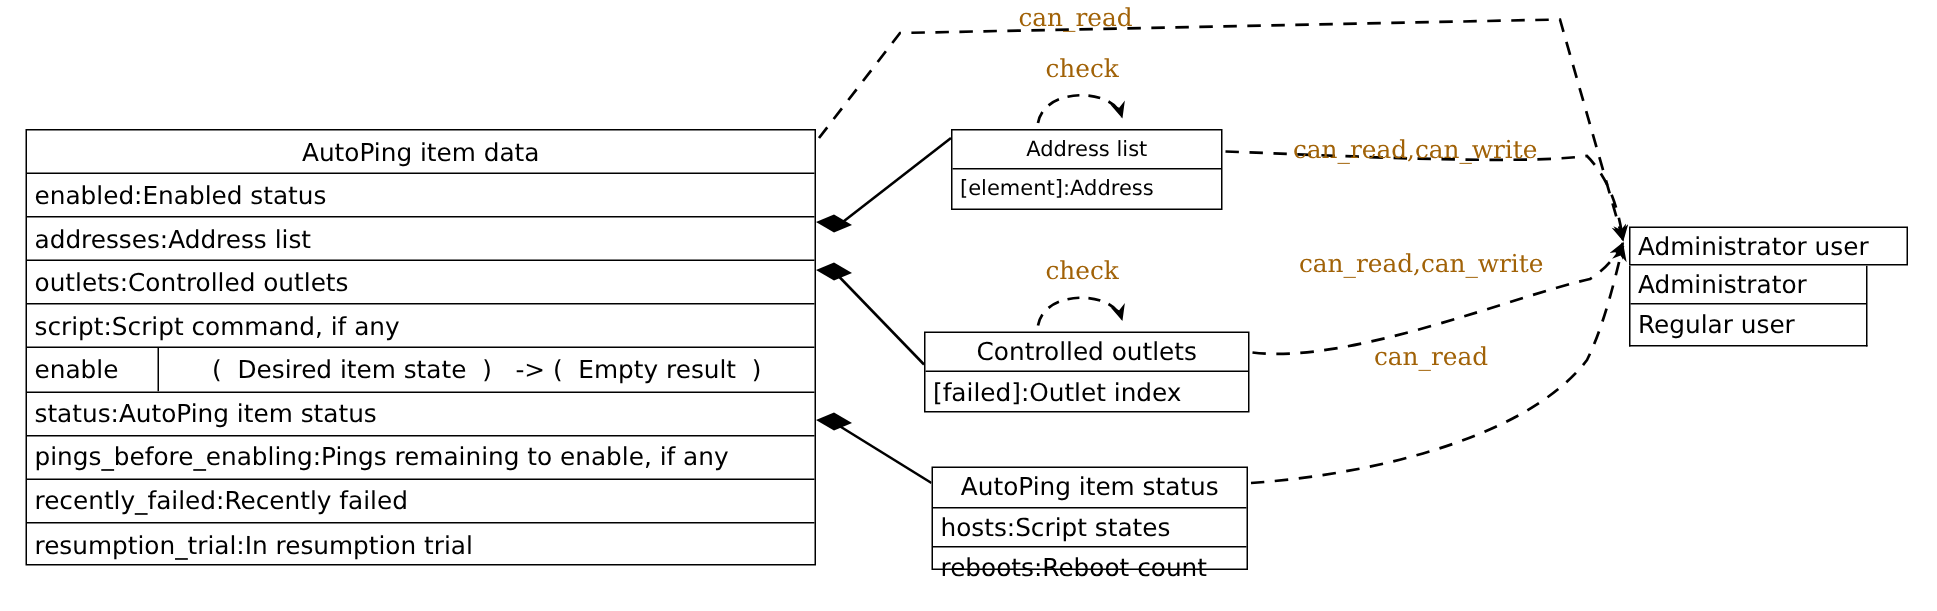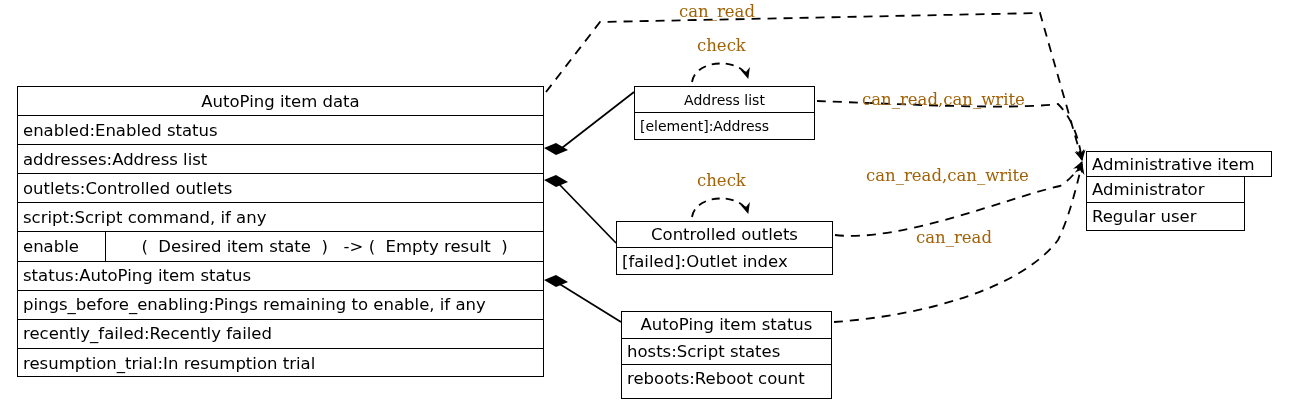--- a/index.html
+++ b/index.html
@@ -97,21 +97,21 @@
     width: 217px;
     height: 54px;
     font-size: 16.5px;
   }
   #controlled-outlets-class .uml-row { height: 26px; }
 
   #autoping-status-class {
     left: 621px;
     top: 311px;
     width: 211px;
-    height: 88px;
+    height: 69px;
     font-size: 16.5px;
   }
   #autoping-status-class .uml-row { height: 26.6px; }
 
   
   #user-class {
     left: 1086px;
     top: 151px;
     width: 186px;
     height: 26px;
@@ -226,21 +226,21 @@
     <div class="uml-row pad">[failed]:Outlet index</div>
   </div>
 
   <div class="uml-box" id="autoping-status-class">
     <div class="uml-row uml-title">AutoPing item status</div>
     <div class="uml-row pad">hosts:Script states</div>
     <div class="uml-row pad">reboots:Reboot count</div>
   </div>
 
   <div class="uml-box" id="user-class">
-    <div class="uml-row pad">Administrative item</div>
+    <div class="uml-row pad">Administrator user</div>
   </div>
   <div id="user-rows">
     <div class="uml-row pad">Administrator</div>
     <div class="uml-row pad">Regular user</div>
   </div>
 
   <div class="edge-label" style="left:679px; top:2px;">can_read</div>
 
   <div class="edge-label" style="left:697px; top:36px;">check</div>
 

